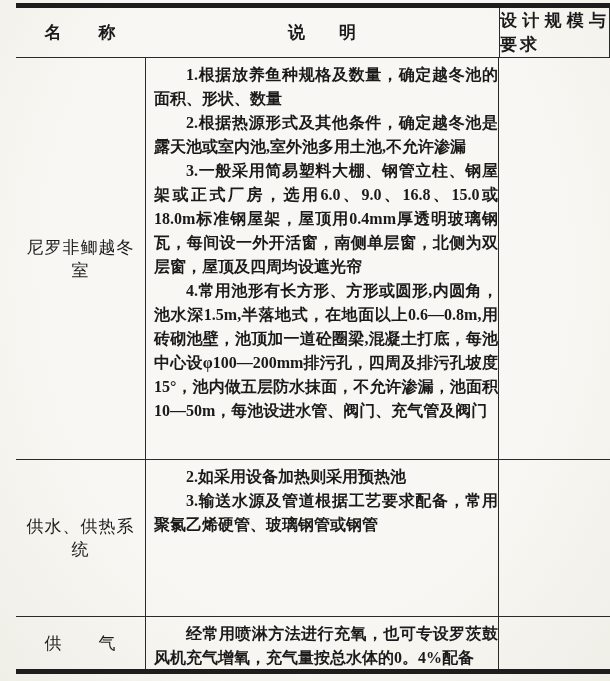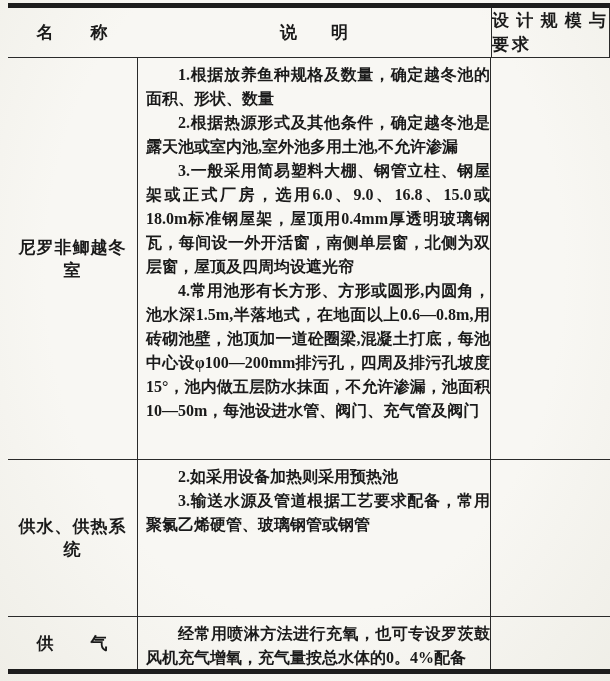--- a/index.html
+++ b/index.html
@@ -8,21 +8,21 @@
     width: 610px;
     height: 681px;
     background: #f6f5f0;
     background-image: radial-gradient(ellipse at 50% 40%, #f8f7f3 60%, #efeee7 100%);
     font-family: "Liberation Serif", serif;
     color: #1a1a1a;
     overflow: hidden;
   }
   .spec-table {
     position: absolute;
-    left: 8px;
+    left: 16px;
     right: 0;
     top: 3px;
     border-top: 5px solid #1d1d1d;
     border-bottom: 5px solid #1d1d1d;
   }
   .trow {
     display: grid;
     grid-template-columns: 129px 354px 1fr;
     overflow: hidden;
   }
@@ -31,21 +31,21 @@
   .trow.row-1 { height: 401px; }
   .trow.row-2 { height: 156px; }
   .trow.row-3 { height: 52px; }
 
   .cell { overflow: hidden; }
   .name-cell {
     display: flex;
     align-items: center;
     justify-content: center;
     font-size: 17px;
-    font-weight: bold;
+    font-weight: normal;
     letter-spacing: 1px;
     text-align: center;
     padding: 0 2px;
   }
   .spec-cell {
     border-left: 1px solid #2a2a2a;
     border-right: 1px solid #2a2a2a;
     font-size: 16px;
     line-height: 24px;
     font-weight: 600;

